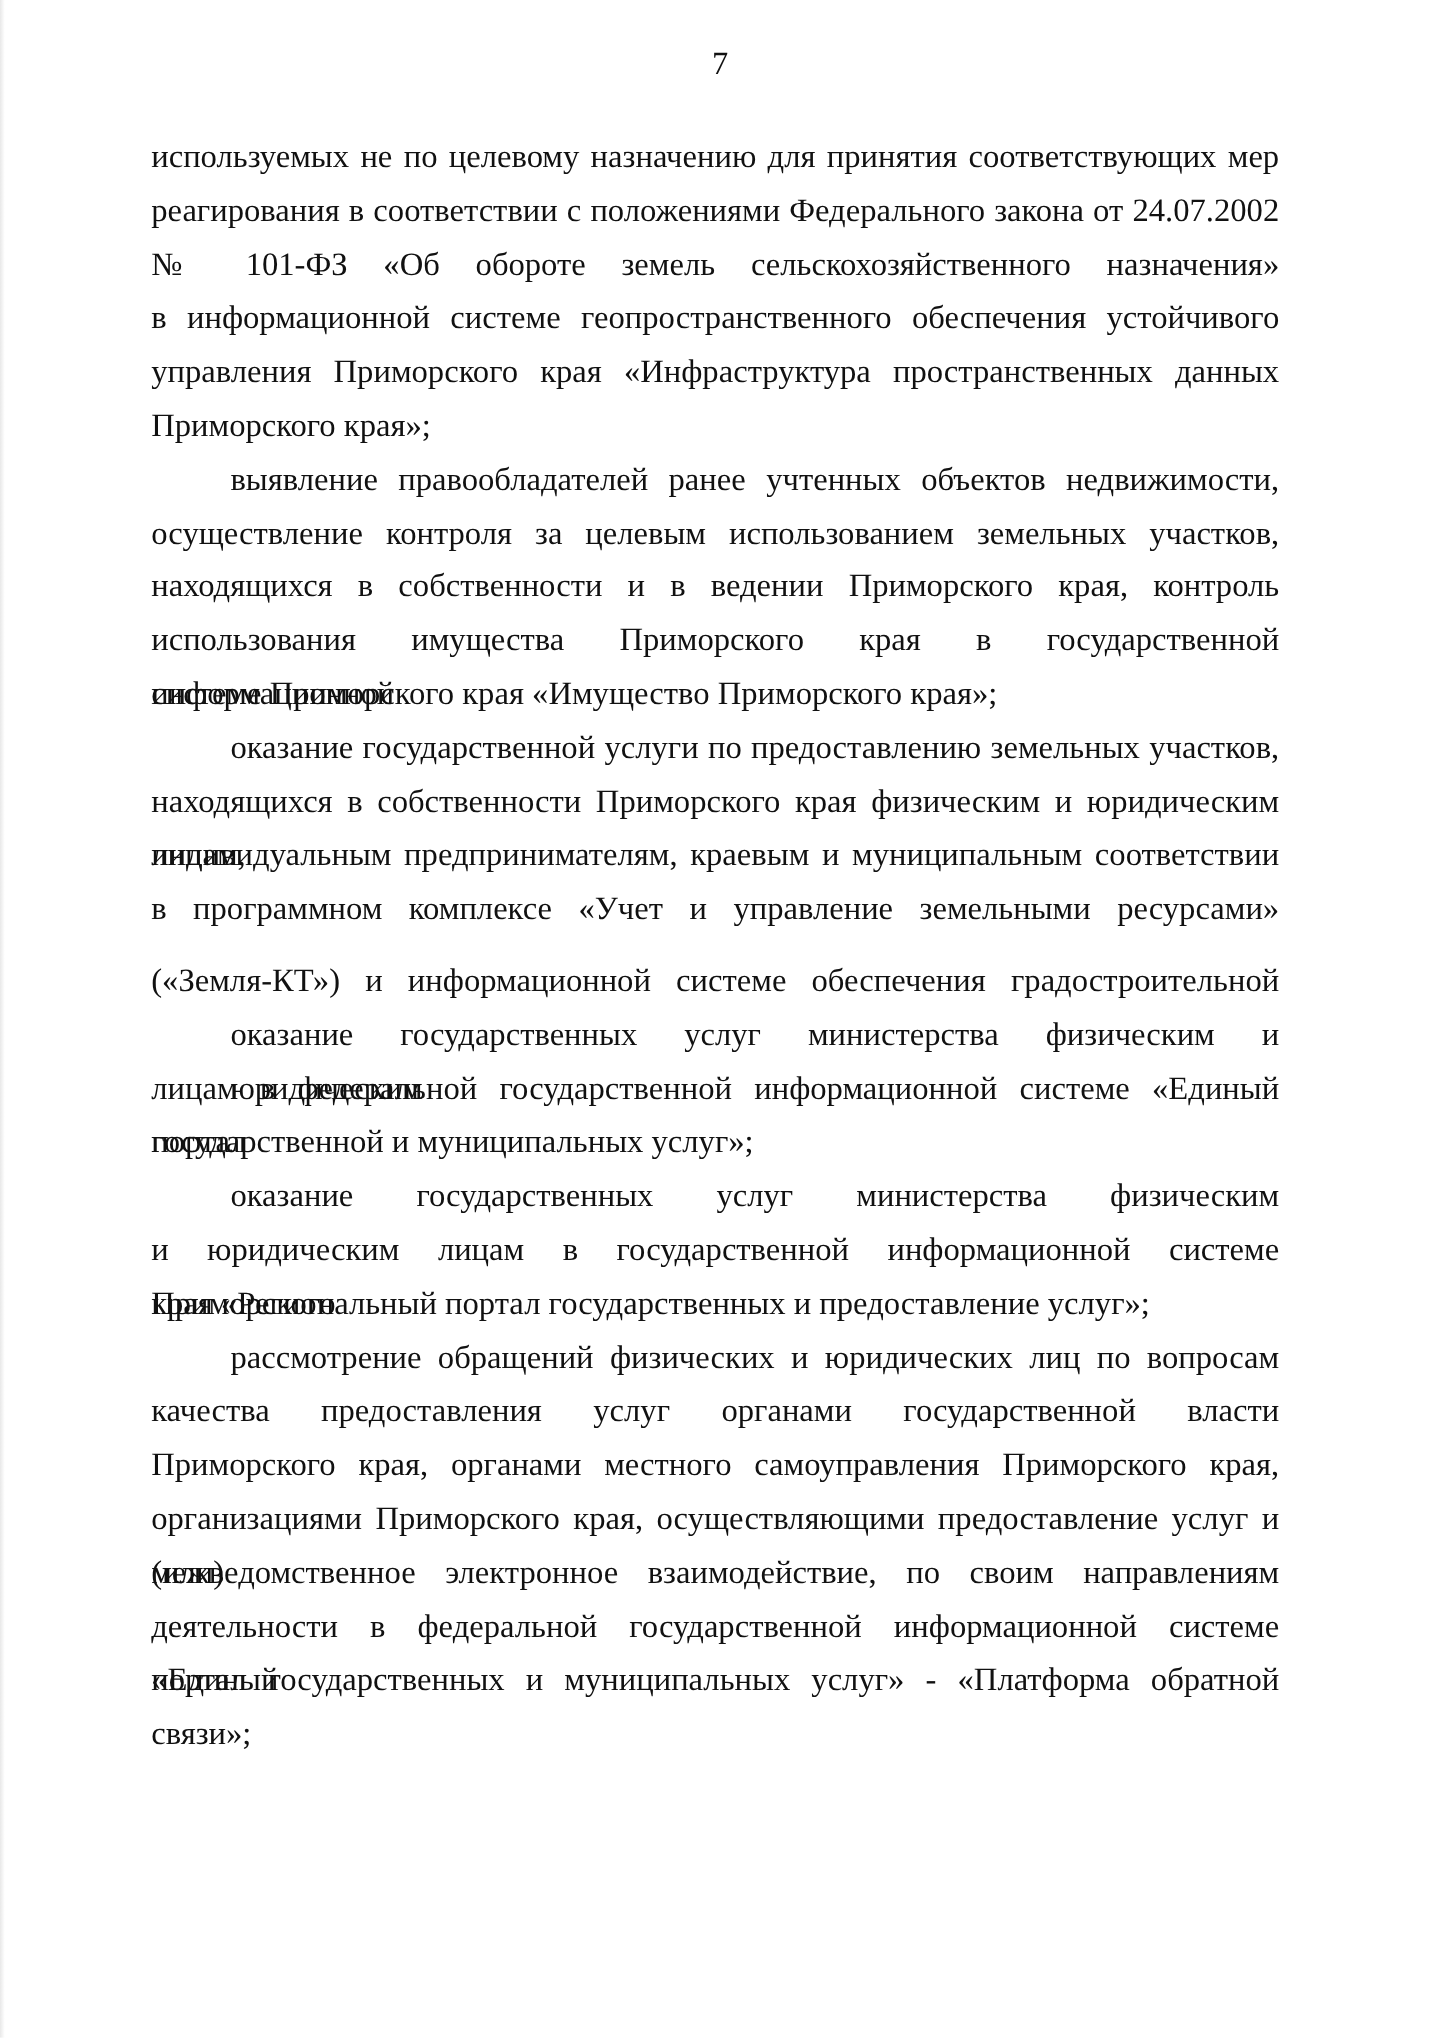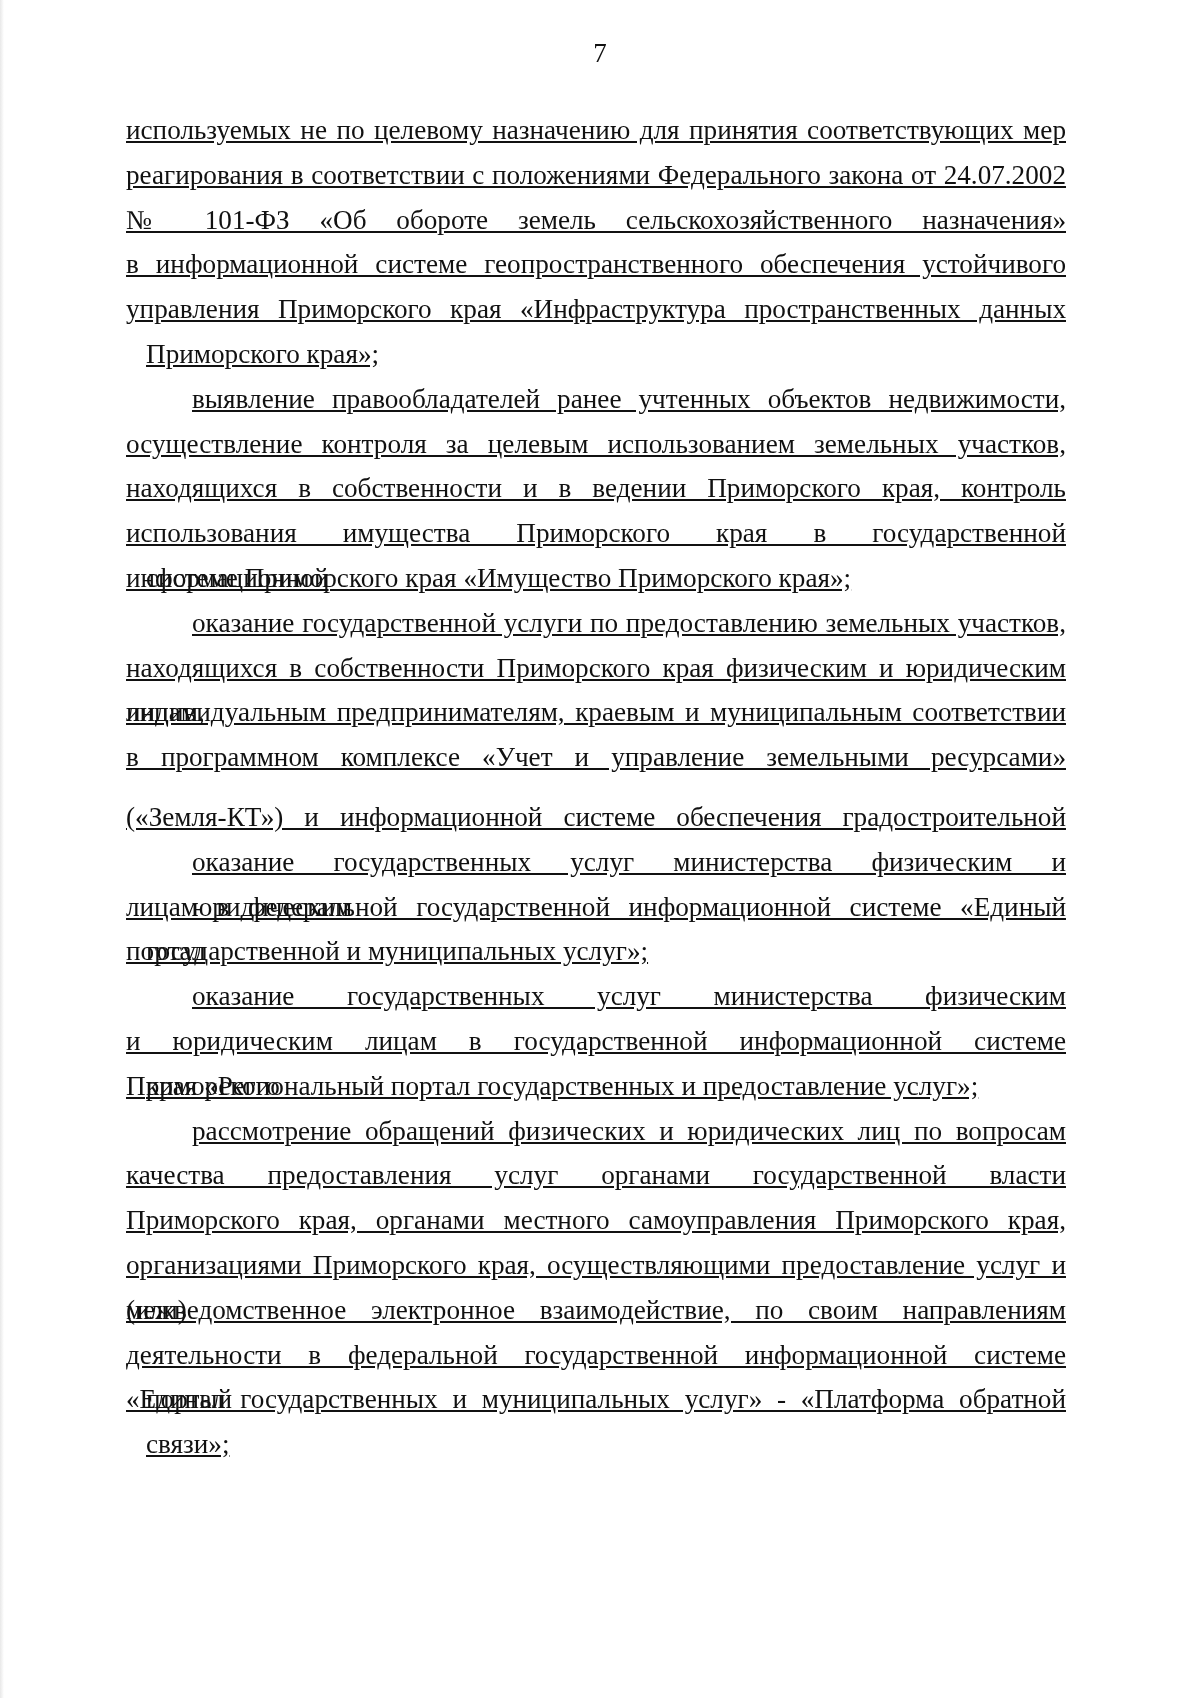--- a/index.html
+++ b/index.html
@@ -8,23 +8,23 @@
     .scan-edge { position: absolute; left: 0; top: 0; width: 4px; height: 1698px; background: linear-gradient(to right, #e8e8e8, #ffffff); }
     .page-number {
       position: absolute; left: 0; width: 1200px; top: 38px; text-align: center;
       font-family: "Liberation Serif", serif; font-size: 27px; color: #111;
     }
     .body-text {
       position: absolute; left: 126px; top: 108px; width: 940px;
       font-family: "Liberation Serif", serif; font-size: 27.2px; color: #111;
       line-height: 44.8px; letter-spacing: 0;
     }
-    .para { margin: 0; text-align: justify; text-align-last: left; text-decoration: underline; }
+    .para { margin: 0; text-align: justify; text-align-last: left; }
     .line { display: block; text-align: justify; text-align-last: justify; white-space: nowrap; height: 44.8px; }
-    .line.last { text-align-last: left; margin-left: 20px; }
+    .line.last { text-align-last: left; }
   </style>
 </head>
 <body>
 
 <div class="page">
   <div class="scan-edge"></div>
   <div class="page-number">7</div>
   <div class="body-text" id="body-text">
       <div class="para">
         <span class="line" style="white-space: normal; overflow: visible;">используемых не по целевому назначению для принятия соответствующих мер</span>

